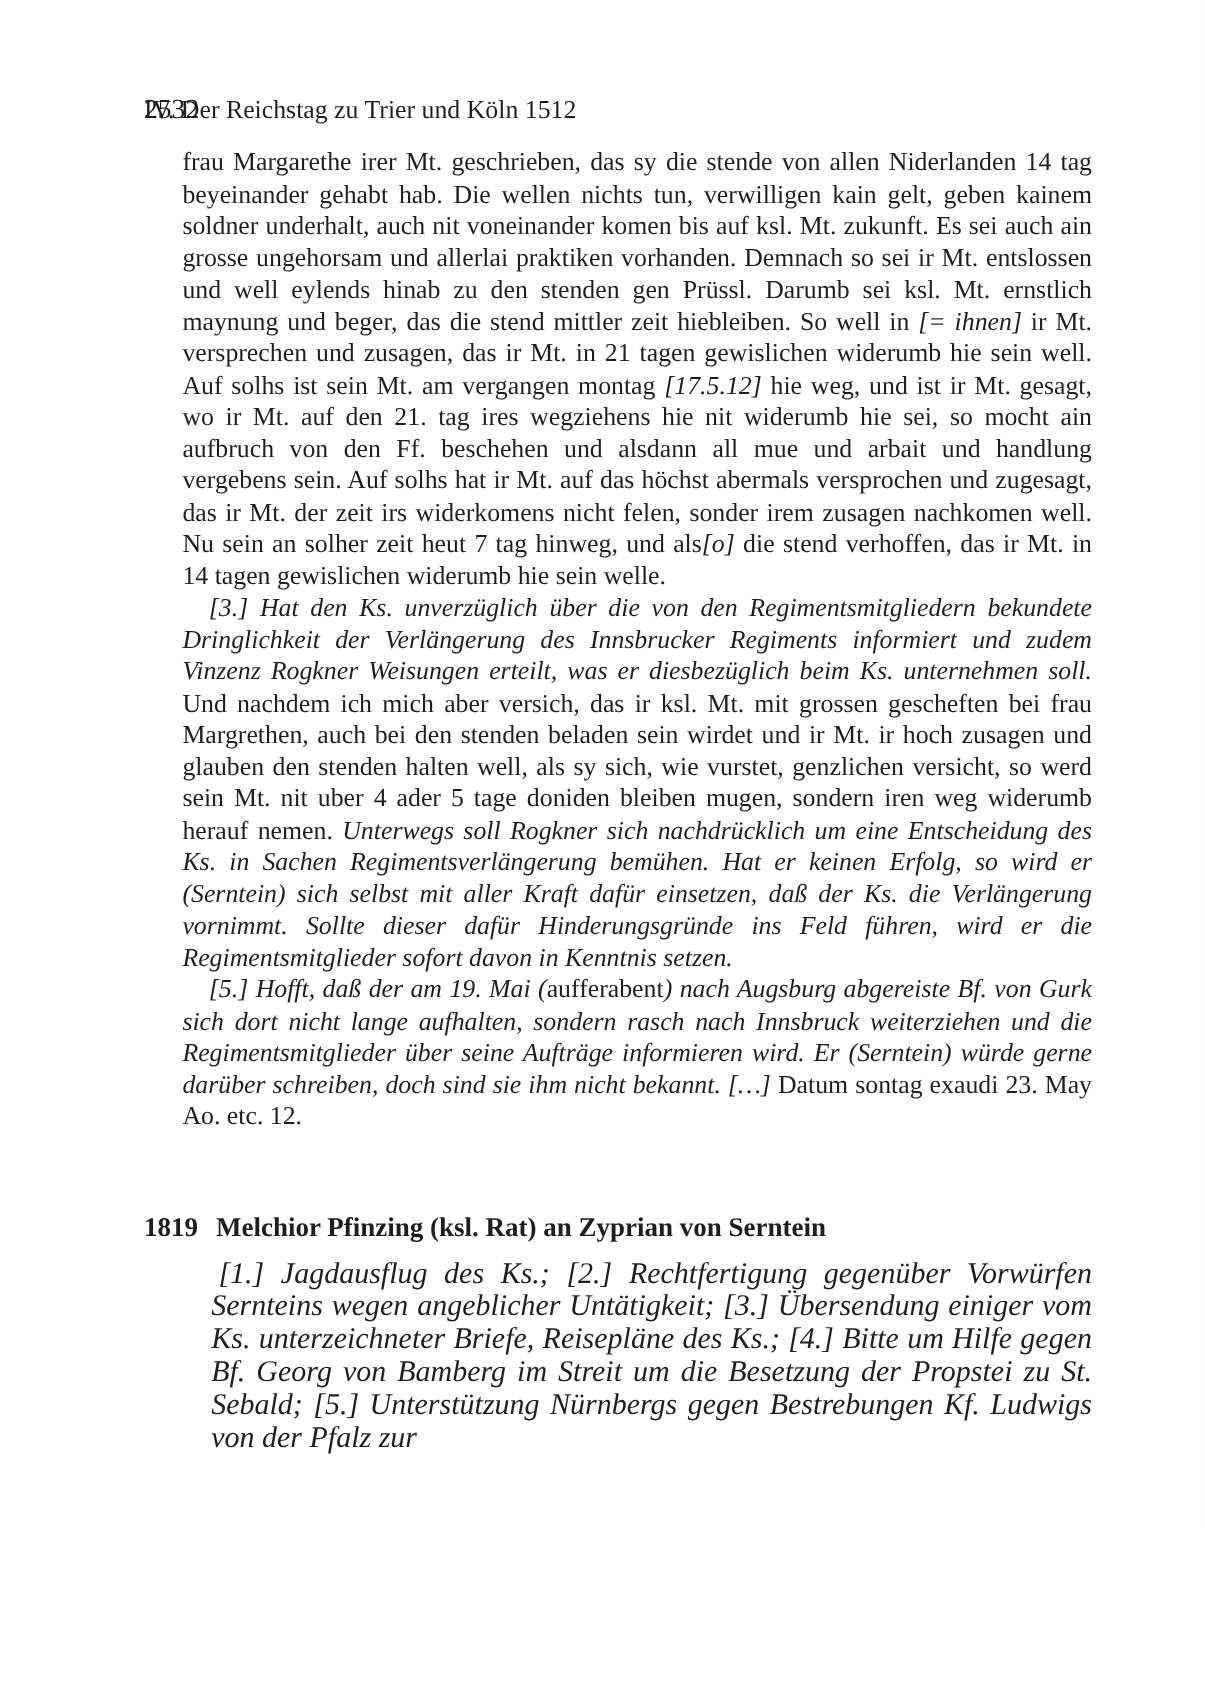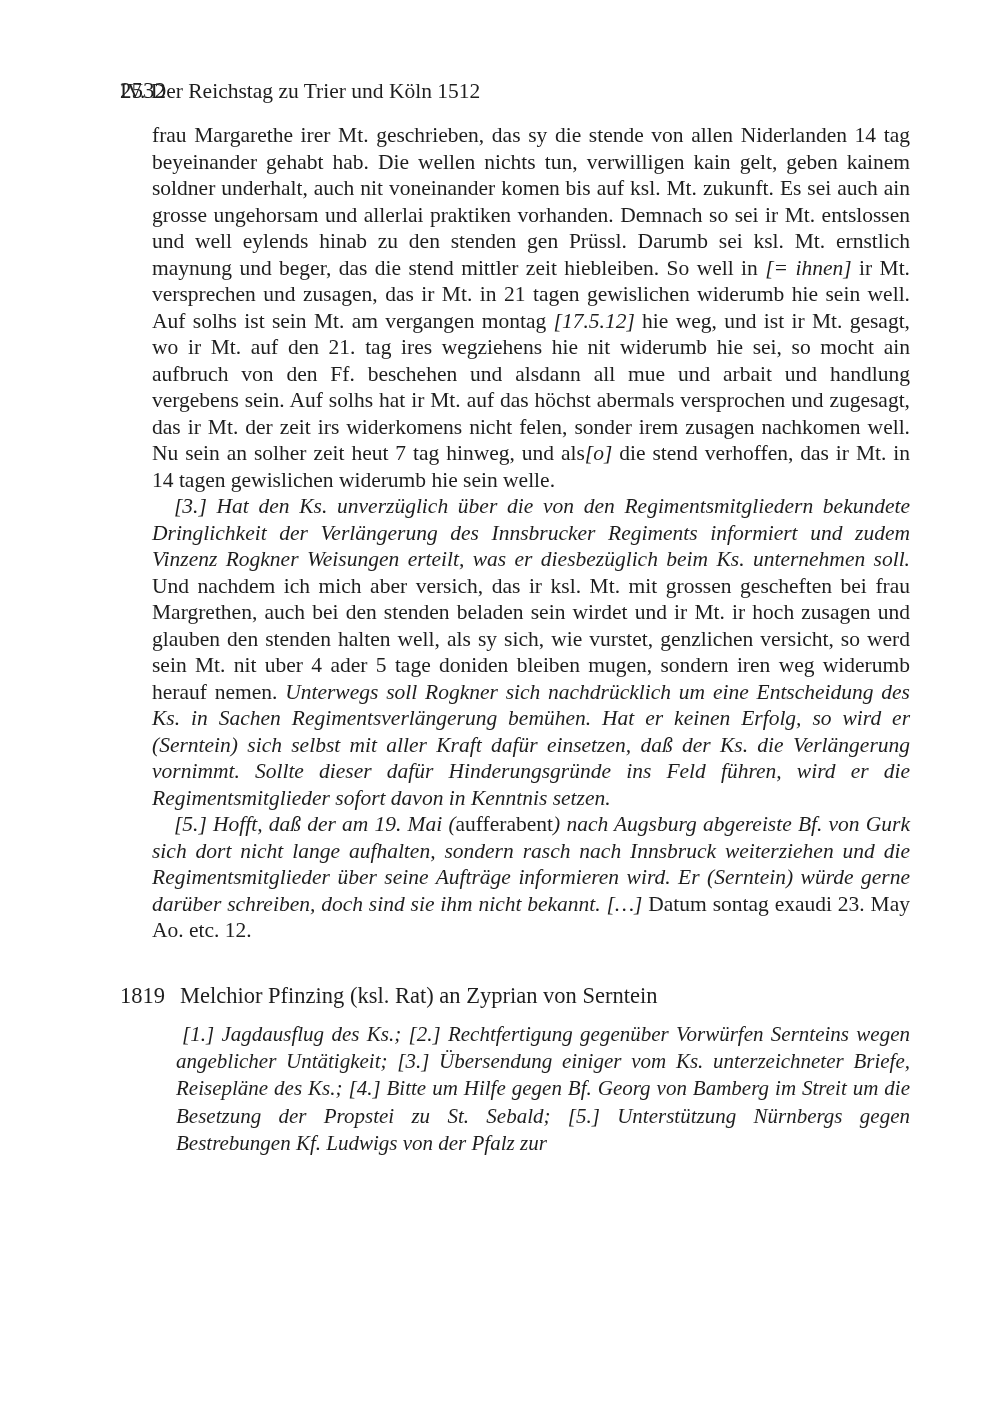--- a/index.html
+++ b/index.html
@@ -38,29 +38,29 @@
     text-align: justify;
     margin-left: 32px;
   }
   .body-text p {
     margin: 0;
     padding: 0;
   }
   .body-text p.indented { text-indent: 22px; }
   .it { font-style: italic; }
   .entry-heading {
-    margin-top: 37px;
+    margin-top: 64px;
     font-size: 22.5px;
-    font-weight: normal;
+    font-weight: bold;
     line-height: 30px;
   }
   .entry-number { margin-right: 15px; }
   .entry-summary {
     margin: 10px 0 0 56px;
-    font-size: 21px;
+    font-size: 25px;
     line-height: 27.4px;
     text-align: justify;
     text-indent: 6px;
     font-style: italic;
   }
 </style>
 </head>
 <body>
 
 <div class="page">

